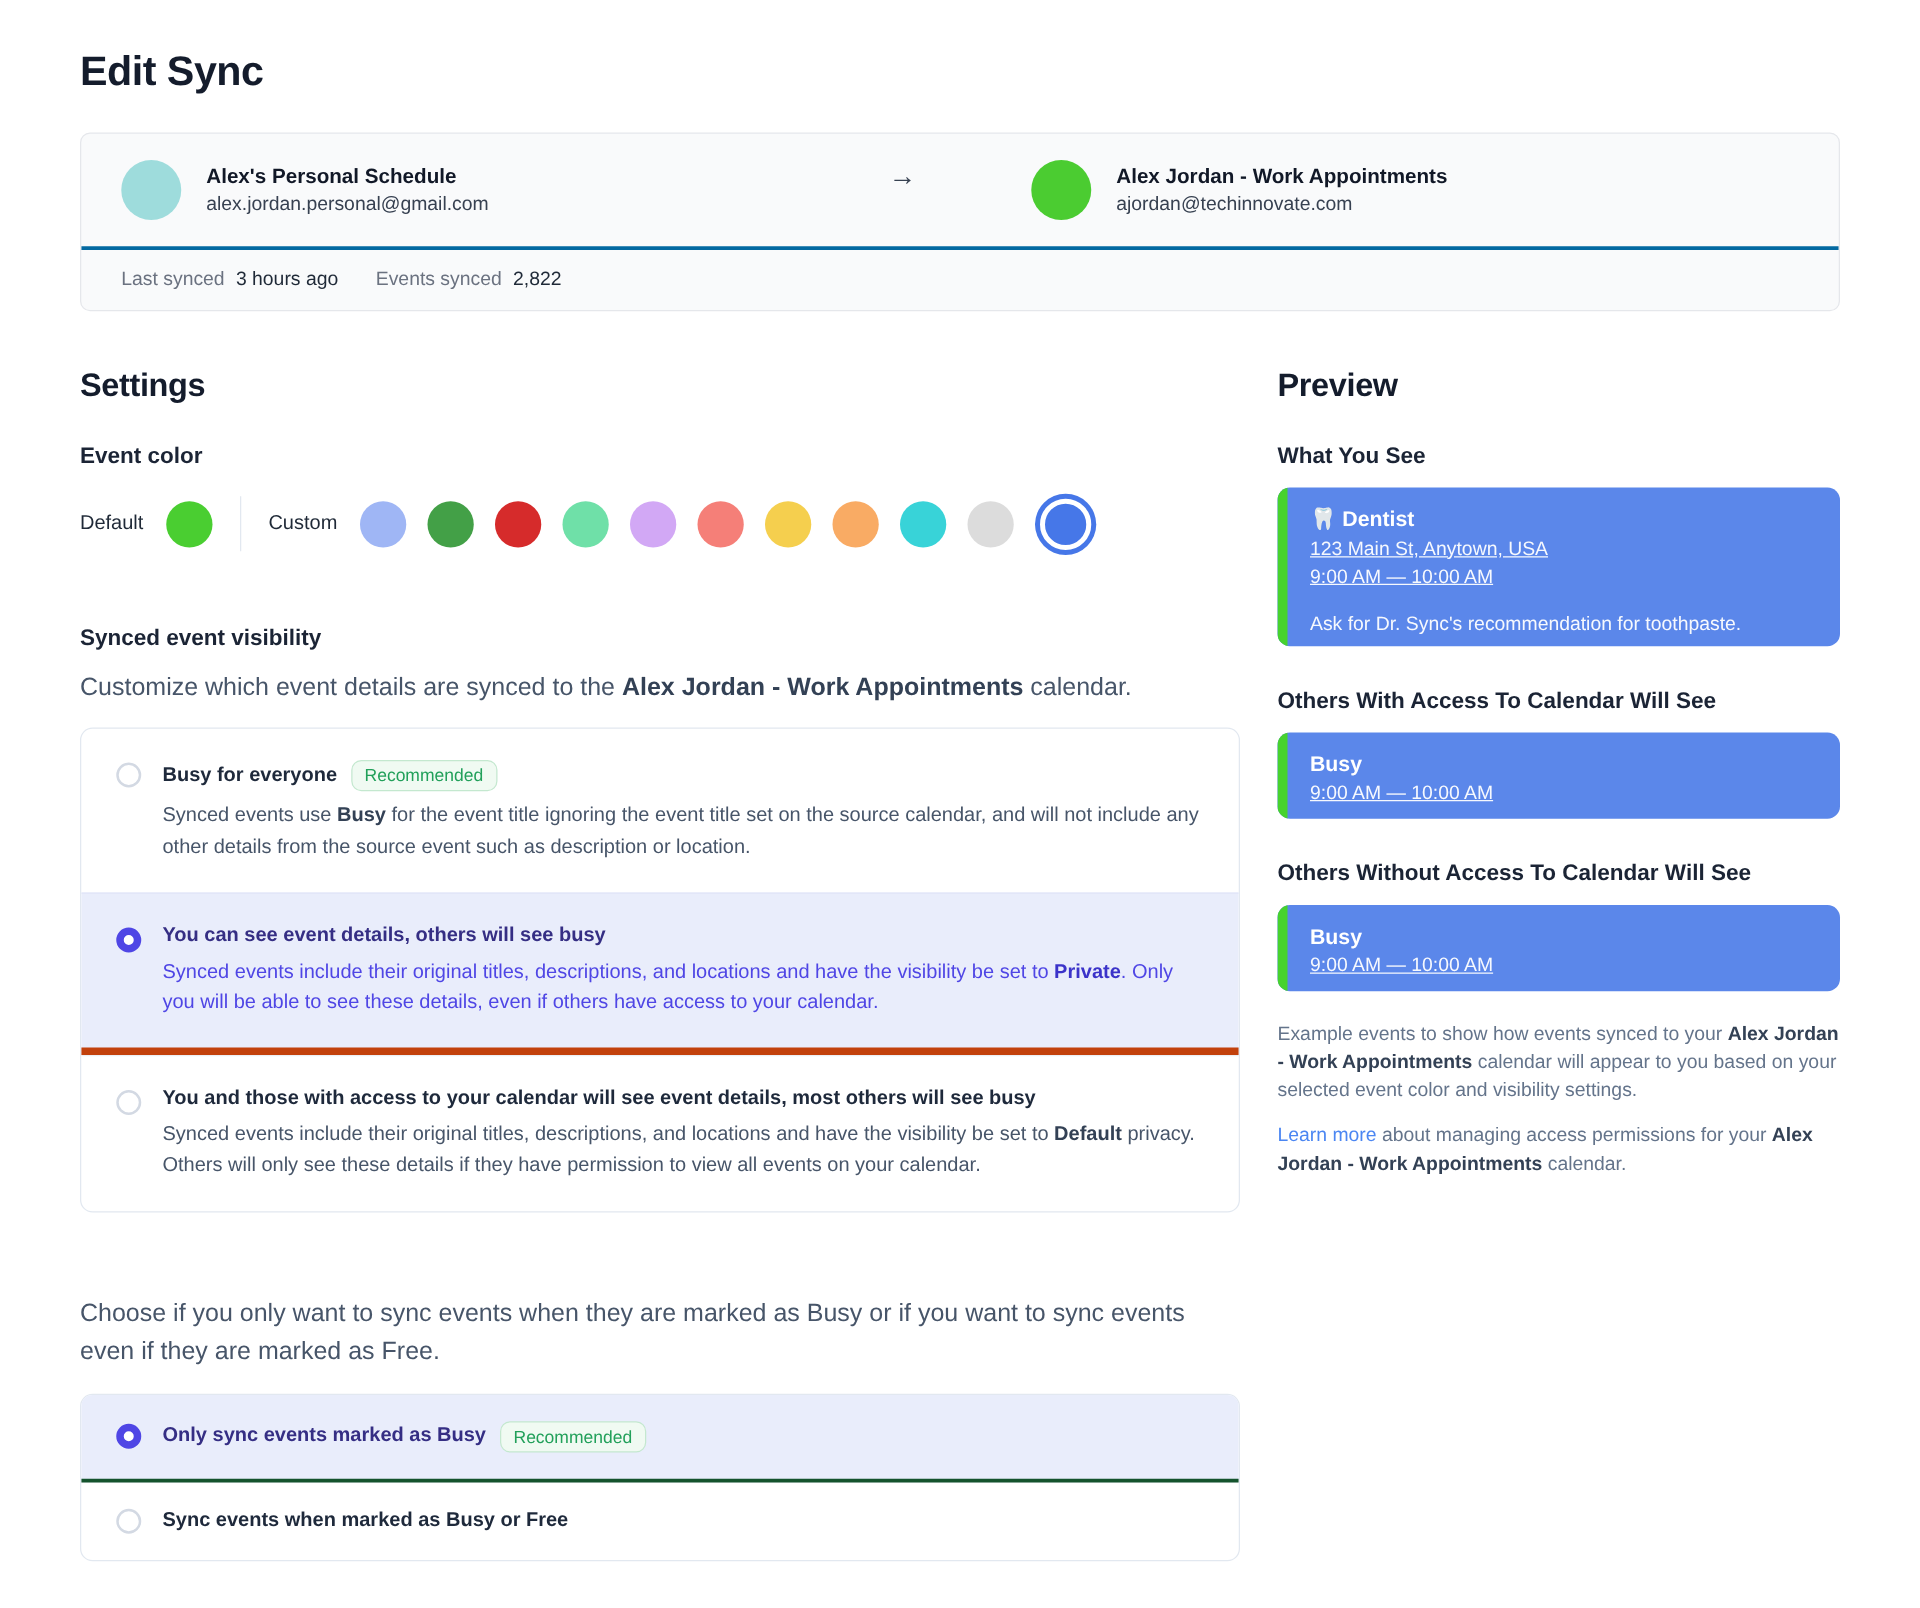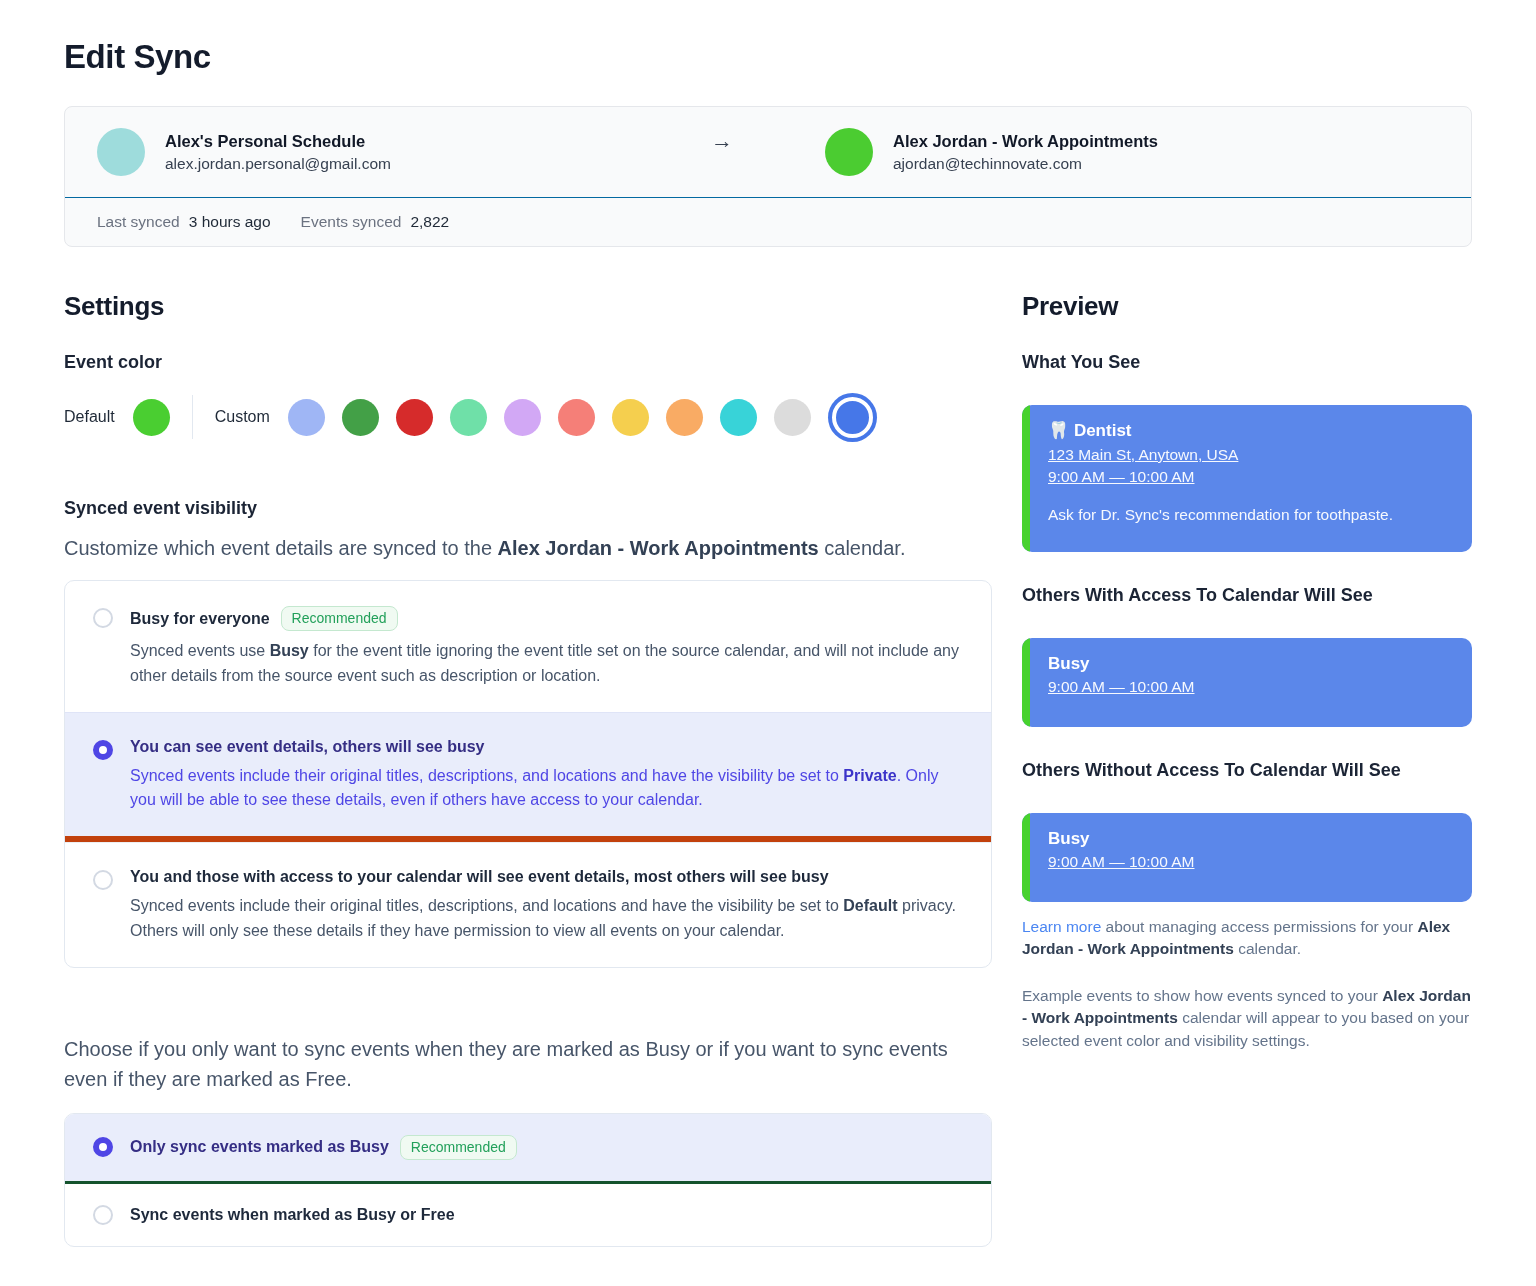--- a/index.html
+++ b/index.html
@@ -22,21 +22,21 @@
   .sync-card {
     margin-top: 30px;
     border: 1px solid #e5e7eb;
     border-radius: 8px;
     background: #f9fafb;
     overflow: hidden;
   }
   .sync-card-top {
     display: flex;
     padding: 21px 32px;
-    border-bottom: 1px solid #0369a1;
+    border-bottom: 3px solid #0369a1;
   }
   .cal-pair { display: flex; align-items: center; flex: 1; }
   .cal-pair.right { padding-left: 92px; }
   .avatar {
     width: 48px; height: 48px;
     border-radius: 50%;
     flex: 0 0 48px;
     margin-right: 20px;
   }
   .cal-name { font-size: 16.5px; font-weight: 700; color: #111827; margin-bottom: 4px; }
@@ -138,24 +138,24 @@
   }
   .avail-row { display: flex; align-items: center; padding: 21px 28px; }
   .avail-row.selected { background: var(--sel-bg); border-bottom: 3px solid #14532d; }
   .avail-row .radio { margin-top: 0; }
 
   
   .preview-sub { margin-top: 30px; }
   .preview-sub.later { margin-top: 33px; }
   .event-card {
     position: relative;
-    margin-top: 32px;
+    margin-top: 15px;
     background: var(--event-blue);
     border-radius: 10px;
-    padding: 14px 20px 28px 26px;
+    padding: 14px 20px 8px 26px;
     overflow: hidden;
     color: #fff;
   }
   .event-stripe {
     position: absolute;
     left: 0; top: 0; bottom: 0;
     width: 8px;
     background: var(--stripe-green);
   }
   .event-title { font-size: 17px; font-weight: 700; line-height: 1.45; }
@@ -302,16 +302,16 @@
       <div class="event-line">9:00 AM — 10:00 AM</div>
     </div>
 
     <h3 class="h3 preview-sub later">Others Without Access To Calendar Will See</h3>
     <div class="event-card">
       <div class="event-stripe"></div>
       <div class="event-title">Busy</div>
       <div class="event-line">9:00 AM — 10:00 AM</div>
     </div>
 
+    <p class="footnote"><span>Example events to show how events synced to your </span><b>Alex Jordan - Work Appointments</b><span> calendar will appear to you based on your selected event color and visibility settings.</span></p>
     <p class="footnote second"><a class="link">Learn more</a><span> about managing access permissions for your </span><b>Alex Jordan - Work Appointments</b><span> calendar.</span></p>
-    <p class="footnote"><span>Example events to show how events synced to your </span><b>Alex Jordan - Work Appointments</b><span> calendar will appear to you based on your selected event color and visibility settings.</span></p>
   </div>
 </div>
 
 </body></html>

